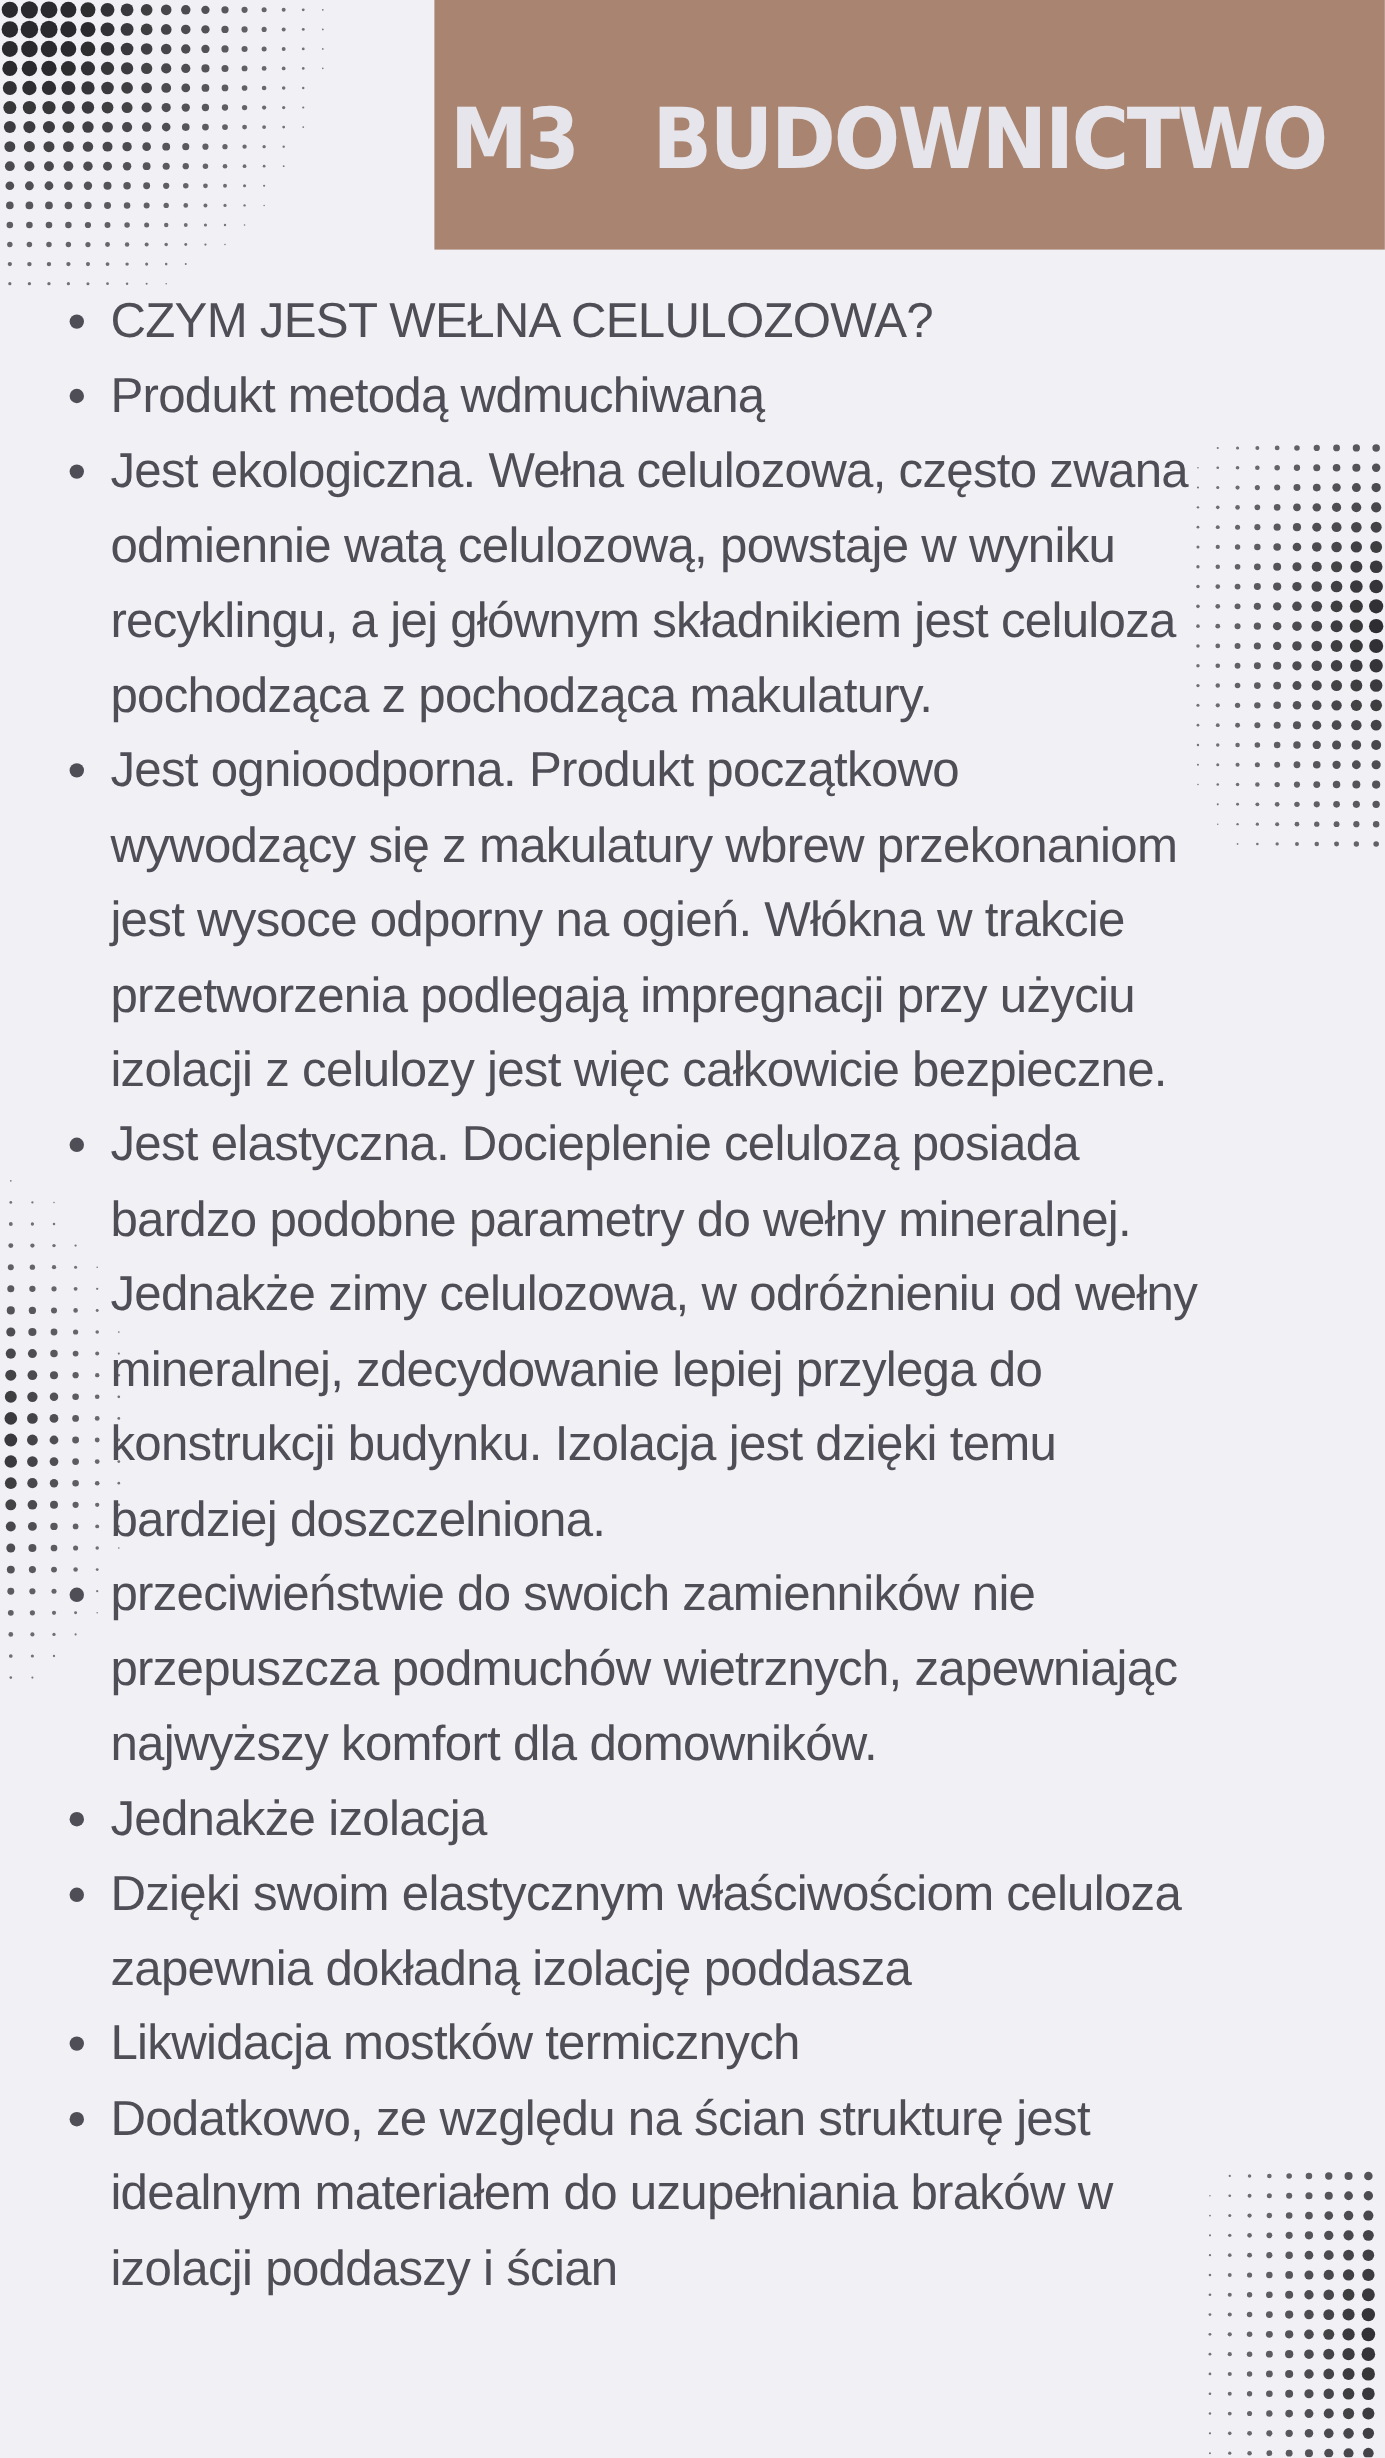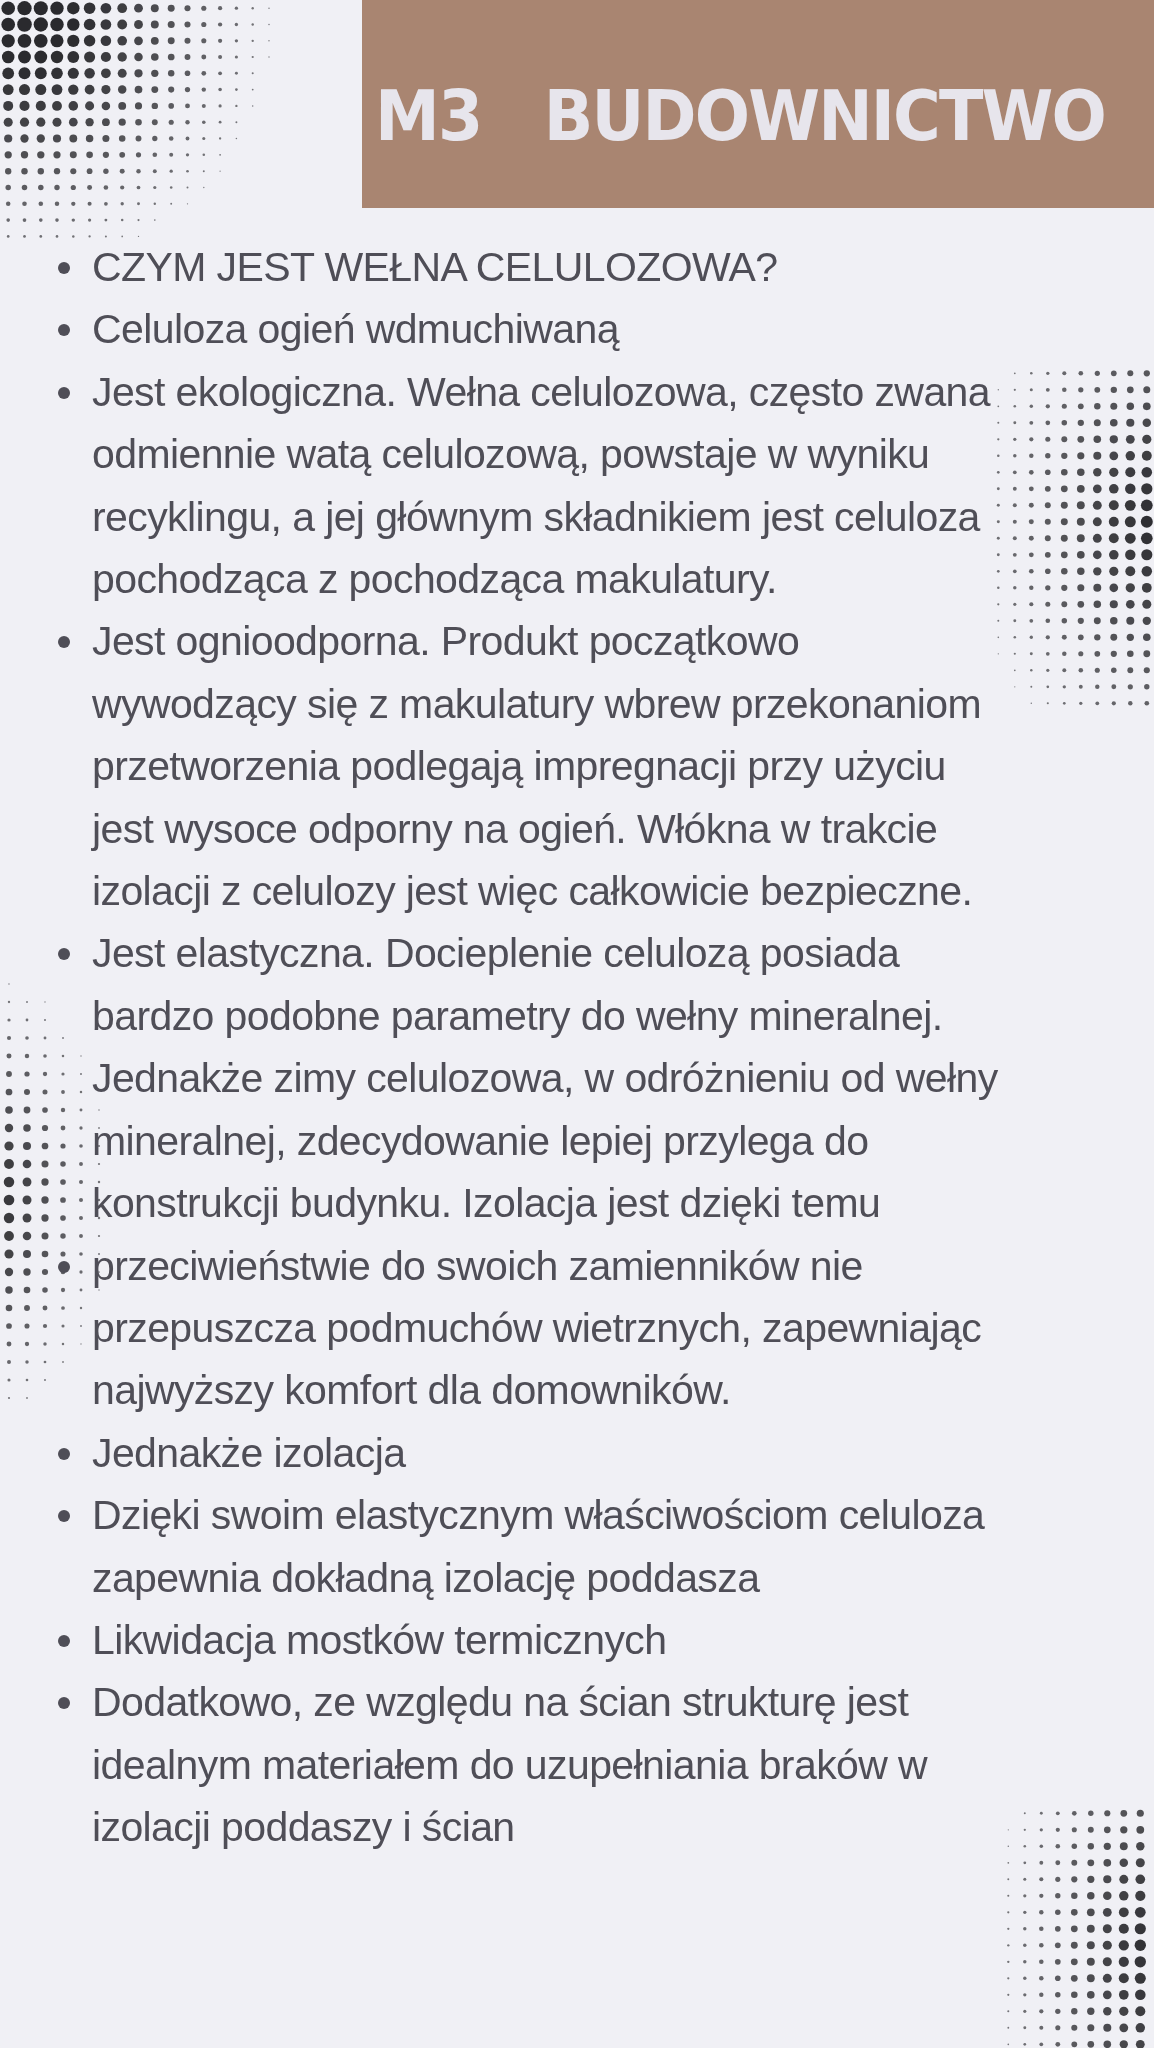--- a/index.html
+++ b/index.html
@@ -767,44 +767,45 @@
 </div>
 
 <div class="content">
   <ul class="bullets" id="bullet-list">
     <li>
         <span class="bullet"></span>
       <span class="line">CZYM JEST WEŁNA CELULOZOWA?</span>
       </li>
     <li>
         <span class="bullet"></span>
-      <span class="line">Celuloza ogień wdmuchiwaną</span>
+      <span class="line">Produkt metodą wdmuchiwaną</span>
       </li>
     <li>
         <span class="bullet"></span>
       <span class="line">Jest ekologiczna. Wełna celulozowa, często zwana</span>
       <span class="line">odmiennie watą celulozową, powstaje w wyniku</span>
       <span class="line">recyklingu, a jej głównym składnikiem jest celuloza</span>
       <span class="line">pochodząca z pochodząca makulatury.</span>
       </li>
     <li>
         <span class="bullet"></span>
       <span class="line">Jest ognioodporna. Produkt początkowo</span>
       <span class="line">wywodzący się z makulatury wbrew przekonaniom</span>
+      <span class="line">jest wysoce odporny na ogień. Włókna w trakcie</span>
       <span class="line">przetworzenia podlegają impregnacji przy użyciu</span>
-      <span class="line">jest wysoce odporny na ogień. Włókna w trakcie</span>
       <span class="line">izolacji z celulozy jest więc całkowicie bezpieczne.</span>
       </li>
     <li>
         <span class="bullet"></span>
       <span class="line">Jest elastyczna. Docieplenie celulozą posiada</span>
       <span class="line">bardzo podobne parametry do wełny mineralnej.</span>
       <span class="line">Jednakże zimy celulozowa, w odróżnieniu od wełny</span>
       <span class="line">mineralnej, zdecydowanie lepiej przylega do</span>
       <span class="line">konstrukcji budynku. Izolacja jest dzięki temu</span>
+      <span class="line">bardziej doszczelniona.</span>
       </li>
     <li>
         <span class="bullet"></span>
       <span class="line">przeciwieństwie do swoich zamienników nie</span>
       <span class="line">przepuszcza podmuchów wietrznych, zapewniając</span>
       <span class="line">najwyższy komfort dla domowników.</span>
       </li>
     <li>
         <span class="bullet"></span>
       <span class="line">Jednakże izolacja</span>

